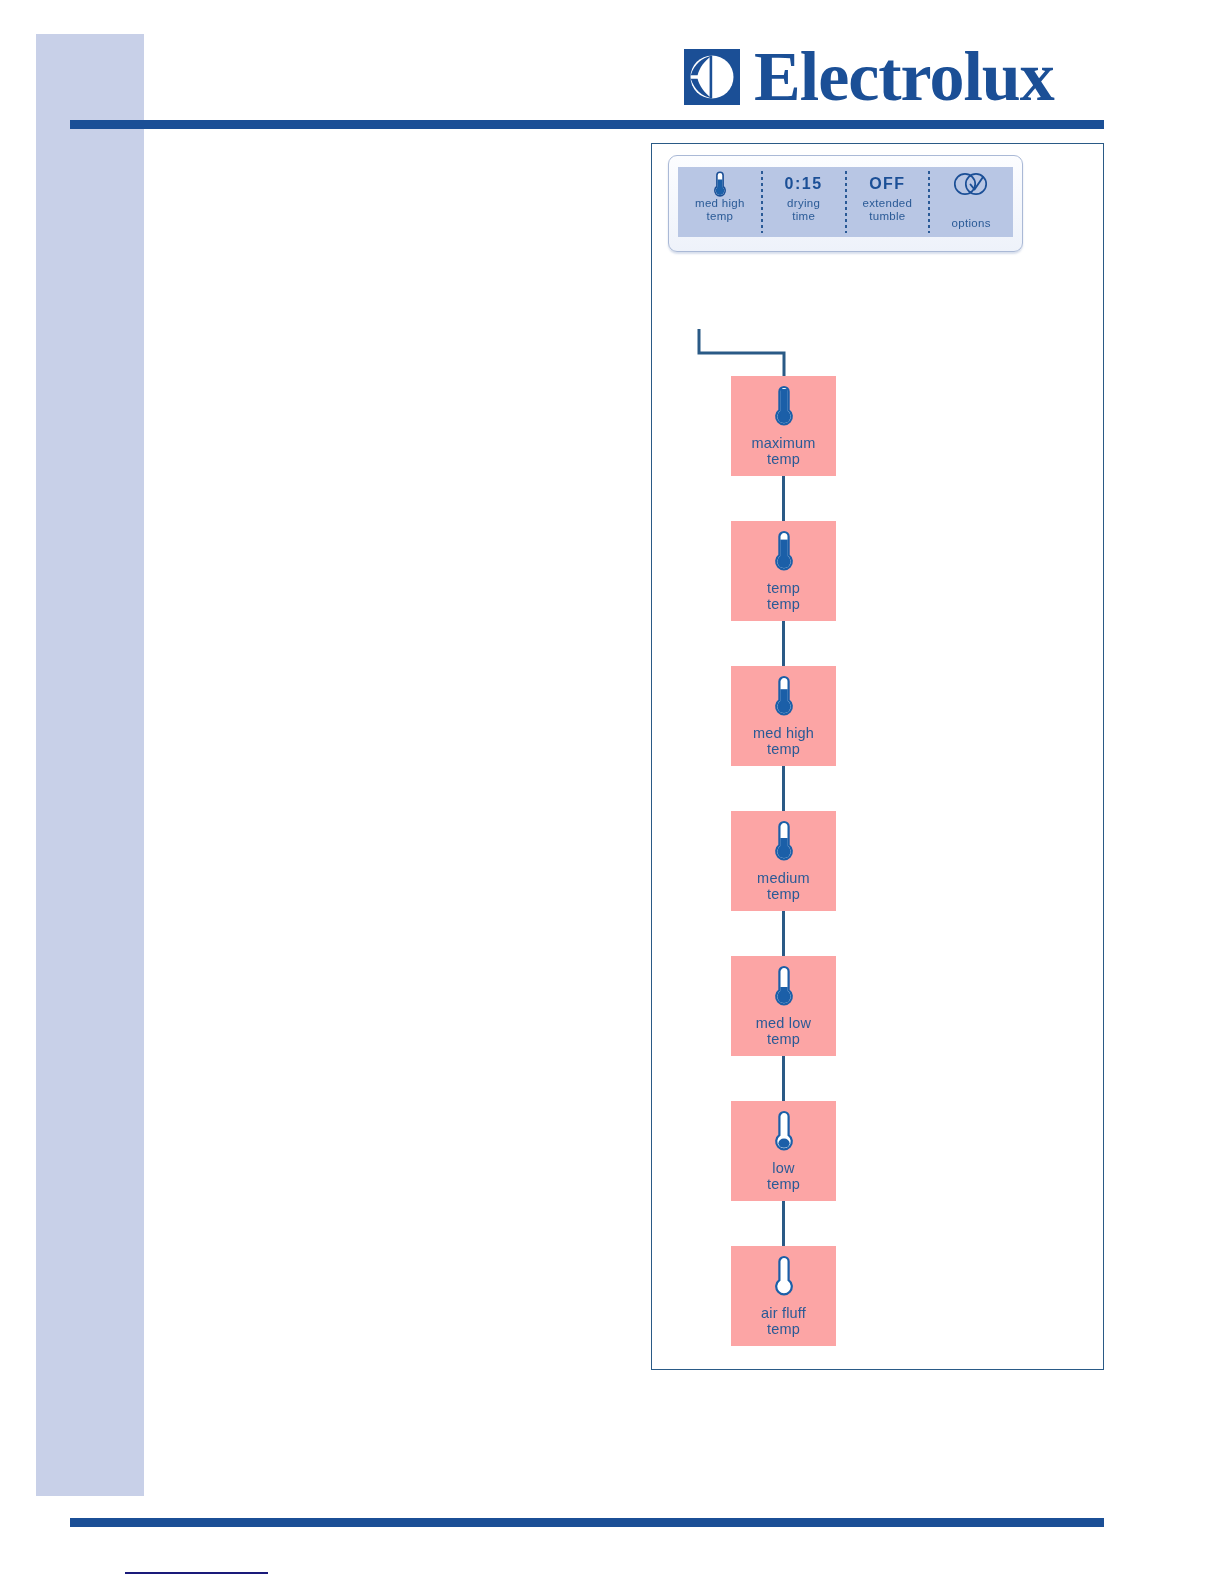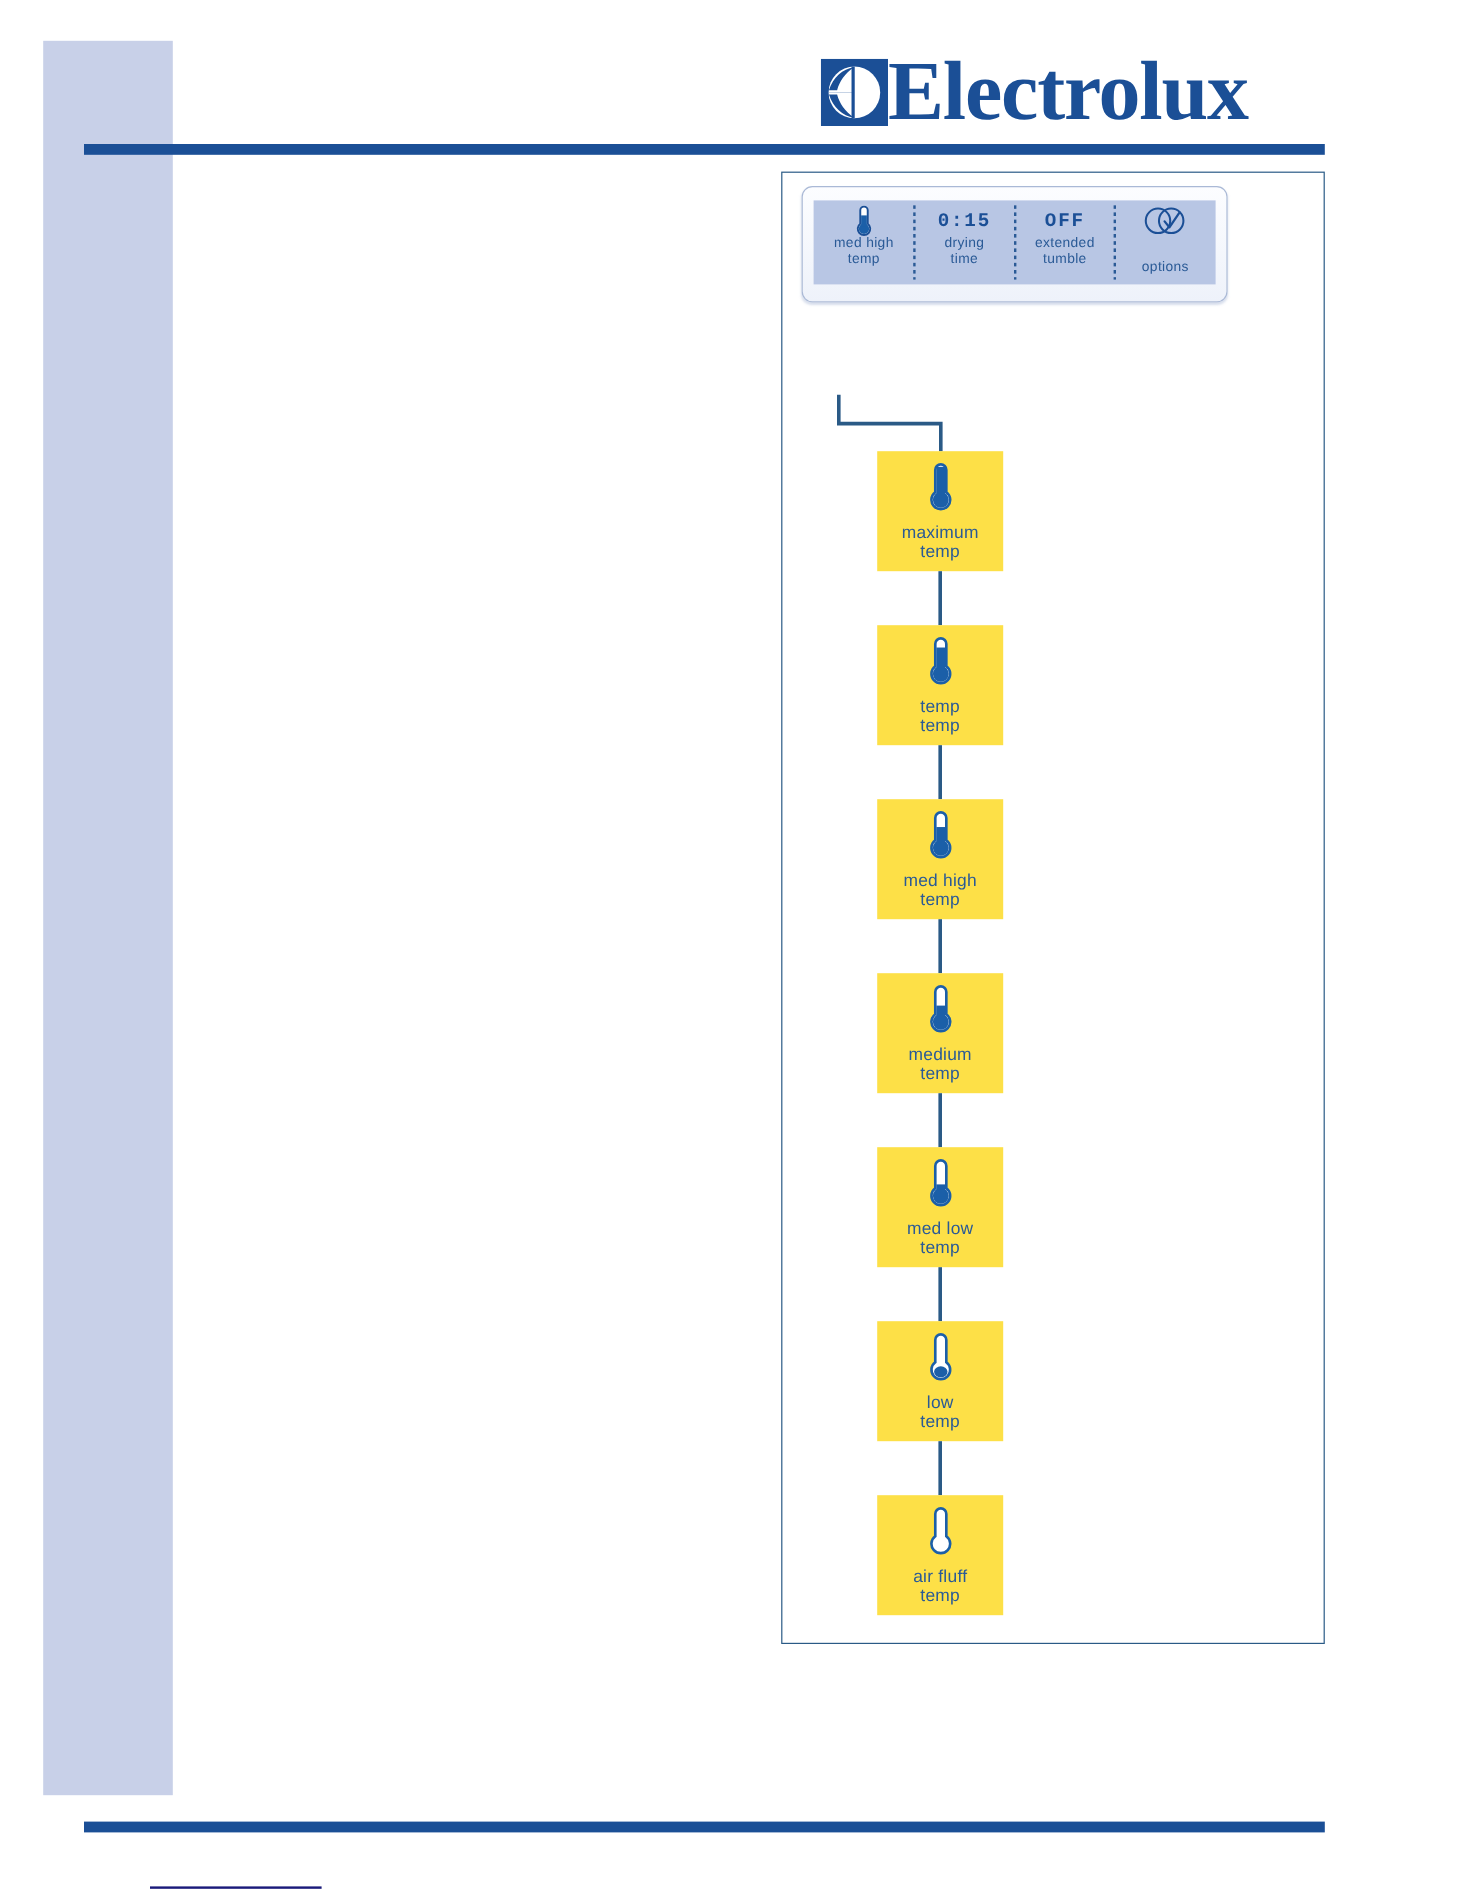--- a/index.html
+++ b/index.html
@@ -44,20 +44,21 @@
   }
 
   
   .logo {
     position: absolute;
     left: 684px;
     top: 44px;
     height: 66px;
     display: flex;
     align-items: center;
+    gap: 14px;
   }
   .logo-mark {
     width: 56px;
     height: 56px;
     flex: 0 0 auto;
   }
   .logo-word {
     font-family: "Liberation Serif", serif;
     font-weight: bold;
     font-size: 70px;
@@ -115,21 +116,21 @@
     content: "";
     position: absolute;
     left: -1px;
     top: 4px;
     bottom: 4px;
     width: 2px;
     background-image: linear-gradient(#2a5a96 50%, transparent 0);
     background-size: 2px 6px;
   }
   .lcd-val {
-    font-family: Liberation Mono, monospace;
+    font-family: Liberation Sans, sans-serif;
     font-weight: bold;
     font-size: 16px;
     letter-spacing: 1.5px;
     color: #1b4f96;
     height: 26px;
     line-height: 26px;
   }
   .lcd-label {
     font-size: 11.5px;
     line-height: 12.5px;
@@ -215,21 +216,21 @@
     pointer-events: none;
   }
 
   
   .chain { position: absolute; left: 0; top: 0; width: 453px; }
   .tbox {
     position: absolute;
     left: 79px;
     width: 105px;
     height: 100px;
-    background: #fde047;
+    background: #fca5a5;
     display: flex;
     flex-direction: column;
     align-items: center;
     justify-content: center;
   }
   .tbox .therm { margin-bottom: 4px; }
   .tbox-label {
     font-size: 14.5px;
     line-height: 16px;
     color: #2a5a96;

